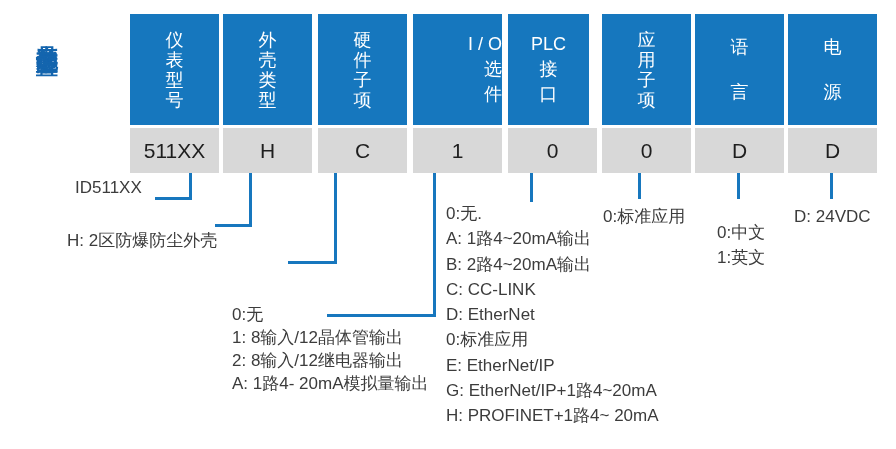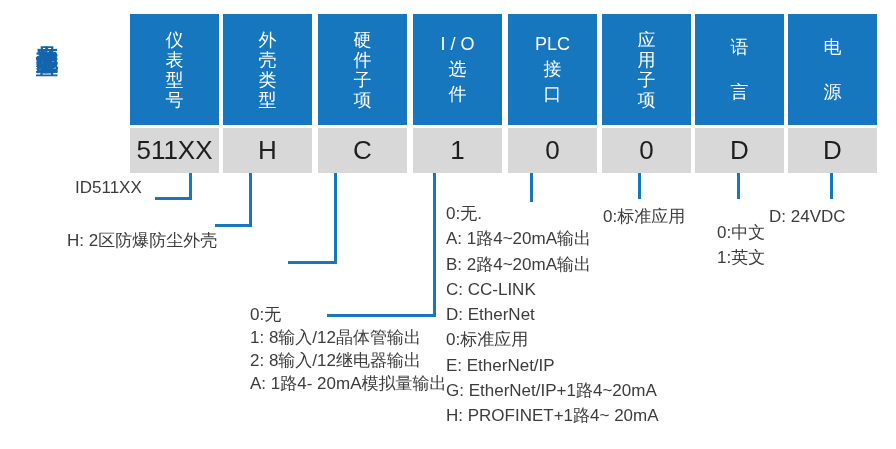--- a/index.html
+++ b/index.html
@@ -15,21 +15,21 @@
   .col-header{
     position:absolute;top:14px;height:111px;background:#1677be;color:#ffffff;
     display:flex;flex-direction:column;align-items:center;justify-content:center;
     text-align:center;font-size:18px;
   }
   .col-header.lines-4{line-height:20px;}
   .col-header.lines-3{line-height:25px;}
   .col-header.lines-2{line-height:45px;}
   .col-value{
     position:absolute;top:128px;height:45px;background:#d8d8d8;color:#1e1e1e;
-    display:flex;align-items:center;justify-content:center;font-size:26px;
+    display:flex;align-items:center;justify-content:center;font-size:21px;
   }
   .connector{position:absolute;background:#1777be;}
   .note{position:absolute;color:#3c3c3c;font-size:17px;white-space:nowrap;}
   .note div{white-space:nowrap;}
 </style>
 </head>
 <body>
 
 <div class="canvas">
   <div class="page-title">产品选型配置</div>
@@ -48,27 +48,27 @@
         <div>型</div>
       </div>
       <div class="col-value" style="left: 223px; width: 89px;">H</div>
       <div class="col-header lines-4" style="left: 318px; width: 89px;">
         <div>硬</div>
         <div>件</div>
         <div>子</div>
         <div>项</div>
       </div>
       <div class="col-value" style="left: 318px; width: 89px;">C</div>
-      <div class="col-header lines-3" style="left: 413px; width: 89px;">
+      <div class="col-header lines-3" style="left: 413px; width: 89px; align-items: flex-end;">
         <div>I / O</div>
         <div>选</div>
         <div>件</div>
       </div>
       <div class="col-value" style="left: 413px; width: 89px;">1</div>
-      <div class="col-header lines-3" style="left: 508px; width: 89px;">
+      <div class="col-header lines-3" style="left: 508px; width: 81px;">
         <div>PLC</div>
         <div>接</div>
         <div>口</div>
       </div>
       <div class="col-value" style="left: 508px; width: 89px;">0</div>
       <div class="col-header lines-4" style="left: 602px; width: 89px;">
         <div>应</div>
         <div>用</div>
         <div>子</div>
         <div>项</div>
@@ -101,21 +101,21 @@
     </div>
   <div id="annotations">
       <div class="note" style="left: 75px; top: 178px; line-height: 20px;">
         <div>ID511XX</div>
       </div>
       <div class="note" style="left: 67px; top: 231px; line-height: 20px;">
         <div>H: 2区防爆防尘外壳</div>
       </div>
       <div class="note" style="left: 55px; top: 245px; line-height: 27.5px;">
       </div>
-      <div class="note" style="left: 250px; top: 303px; line-height: 23px;">
+      <div class="note" style="left: 232px; top: 303px; line-height: 23px;">
         <div>0:无</div>
         <div>1: 8输入/12晶体管输出</div>
         <div>2: 8输入/12继电器输出</div>
         <div>A: 1路4- 20mA模拟量输出</div>
       </div>
       <div class="note" style="left: 446px; top: 201px; line-height: 25.3px;">
         <div>0:无.</div>
         <div>A: 1路4~20mA输出</div>
         <div>B: 2路4~20mA输出</div>
         <div>C: CC-LINK</div>
@@ -125,17 +125,17 @@
         <div>G: EtherNet/IP+1路4~20mA</div>
         <div>H: PROFINET+1路4~ 20mA</div>
       </div>
       <div class="note" style="left: 603px; top: 204px; line-height: 25px;">
         <div>0:标准应用</div>
       </div>
       <div class="note" style="left: 717px; top: 220px; line-height: 25px;">
         <div>0:中文</div>
         <div>1:英文</div>
       </div>
-      <div class="note" style="left: 769px; top: 204px; line-height: 25px;">
+      <div class="note" style="left: 794px; top: 204px; line-height: 25px;">
         <div>D: 24VDC</div>
       </div>
     </div>
 </div>
 
 </body></html>

